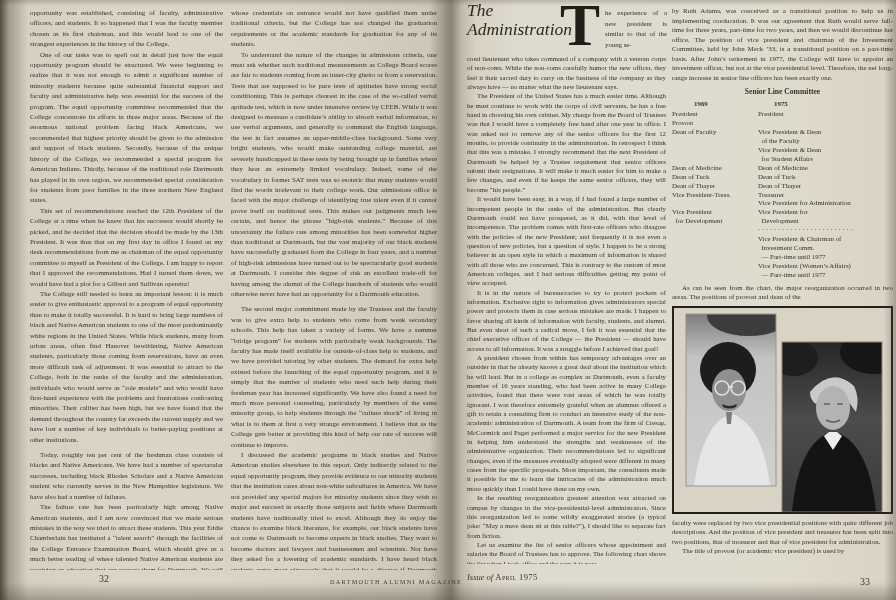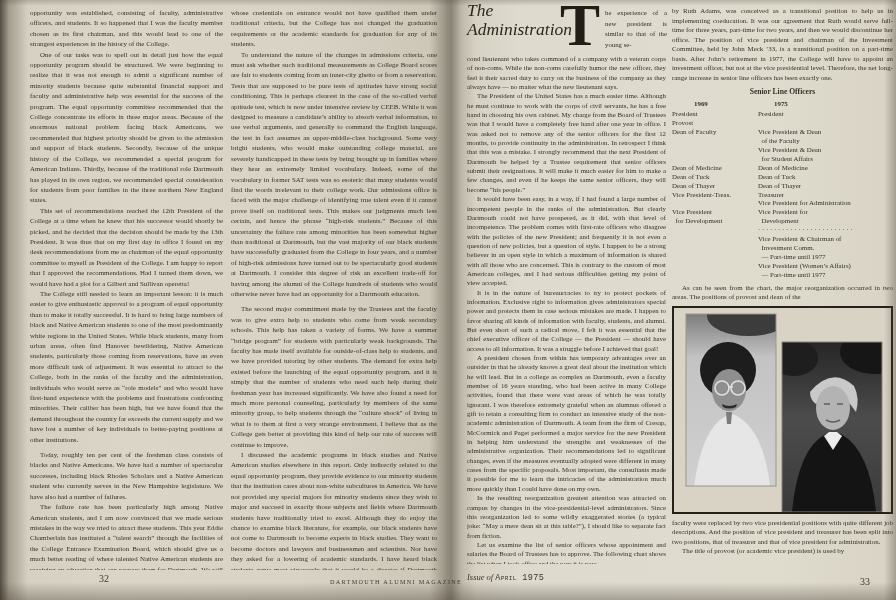--- a/index.html
+++ b/index.html
@@ -50,21 +50,21 @@
   .tcol-69 .th{padding-left:22px;}
   .tcol-75 .th{padding-left:16px;}
   .tbl .lines > div{min-height:8.9px;white-space:pre-wrap;}
   .bodytext{text-indent:10px;text-align:justify;color:#35312a;margin-top:3px;}
 
   #photo-frame{margin-top:4px;width:217px;height:204px;border:2px solid #24211b;background:#d8d3c5;position:relative;}
   #rp-col2-bottom{margin-top:4px;}
 
   #rp-issue{position:absolute;left:467px;top:572px;font-size:8.5px;color:#3a362e;}
   #rp-issue .it{font-style:italic;}
-  #rp-issue .sc{font-variant:small-caps;letter-spacing:.4px;font-family:Liberation Mono, monospace;}
+  #rp-issue .sc{font-variant:small-caps;letter-spacing:.4px;}
   #rp-pagenum{position:absolute;left:860px;top:576px;font-size:10px;color:#3a362e;}
 </style>
 </head>
 <body>
 
 <div class="page" id="page-left"></div>
 <div class="page" id="page-right"></div>
 
 <div class="col" id="lp-col1">
     <p>opportunity was established, consisting of faculty, administrative officers, and students. It so happened that I was the faculty member chosen as its first chairman, and this would lead to one of the strangest experiences in the history of the College.</p>
@@ -98,21 +98,21 @@
     <p>A president chosen from within has temporary advantages over an outsider in that he already knows a great deal about the institution which he will lead. But in a college as complex as Dartmouth, even a faculty member of 16 years standing, who had been active in many College activities, found that there were vast areas of which he was totally ignorant. I was therefore extremely grateful when an alumnus offered a gift to retain a consulting firm to conduct an intensive study of the non-academic administration of Dartmouth. A team from the firm of Cresap, McCormick and Paget performed a major service for the new President in helping him understand the strengths and weaknesses of the administrative organization. Their recommendations led to significant changes, even if the measures eventually adopted were different in many cases from the specific proposals. Most important, the consultants made it possible for me to learn the intricacies of the administration much more quickly than I could have done on my own.</p>
     <p>In the resulting reorganization greatest attention was attracted on campus by changes in the vice-presidential-level administrators. Since this reorganization led to some wildly exaggerated stories (a typical joke: “May a mere dean sit at this table?”), I should like to separate fact from fiction.</p>
     <p>Let us examine the list of senior officers whose appointment and salaries the Board of Trustees has to approve. The following chart shows the list when I took office and the way it is now.</p>
   </div>
 
 <div class="col" id="rp-col2">
   <div>
       <p>by Ruth Adams, was conceived as a transitional position to help us in implementing coeducation. It was our agreement that Ruth would serve full-time for three years, part-time for two years, and then we would discontinue her office. The position of vice president and chairman of the Investment Committee, held by John Meck ’33, is a transitional position on a part-time basis. After John’s retirement in 1977, the College will have to appoint an investment officer, but not at the vice presidential level. Therefore, the net long-range increase in senior line officers has been exactly one.</p>
     </div>
 
-  <div class="tbl-heading">Senior Line Officers</div>
+  <div class="tbl-heading">Senior Line Committee</div>
 
   <div class="tbl">
     <div class="tcol-69">
       <div class="th">1969</div>
       <div class="lines">
           <div>President</div>
           <div>Provost</div>
           <div>Dean of Faculty</div>
           <div></div>
           <div></div>

